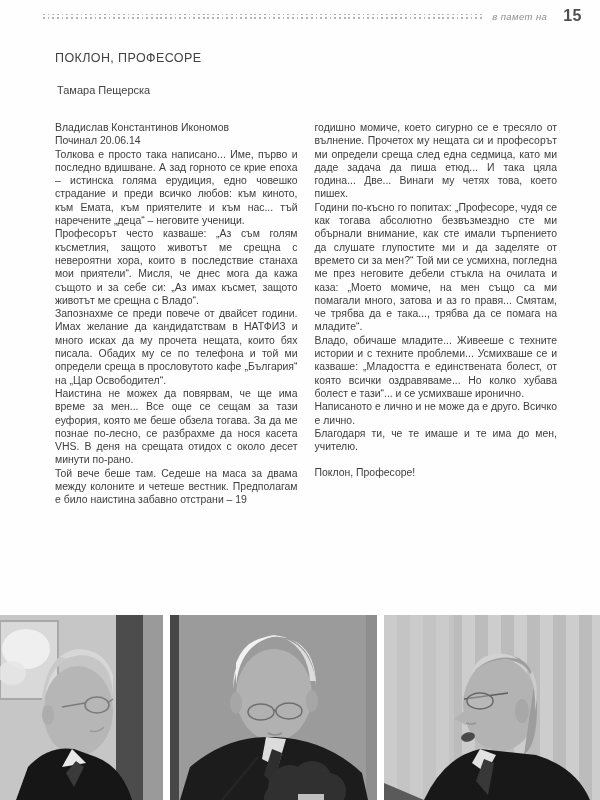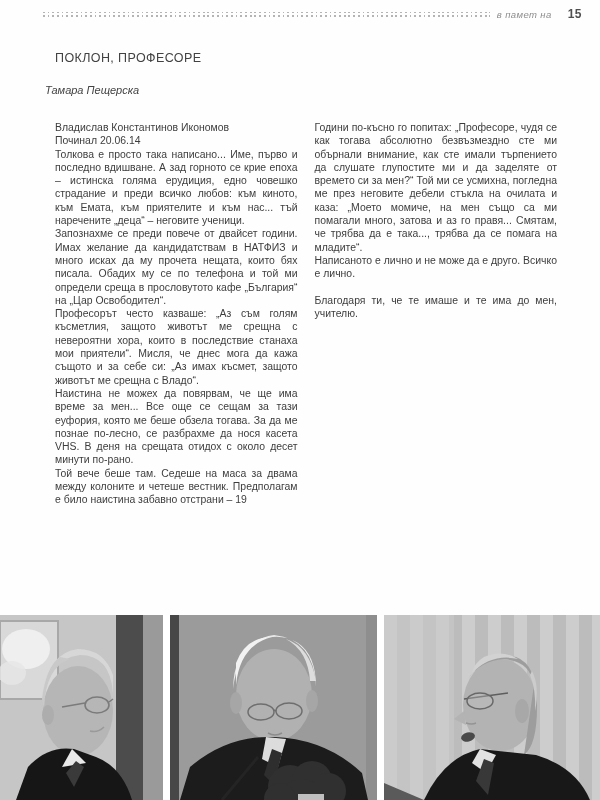--- a/index.html
+++ b/index.html
@@ -7,26 +7,26 @@
   .page{position:relative;width:600px;height:679px;background:#fefefe;}
 
   
   .header{position:absolute;left:43px;right:18px;top:7px;display:flex;align-items:center;}
   .leader{flex:1;height:5px;position:relative;margin-right:7px;}
   .leader::before,.leader::after{content:"";position:absolute;left:0;right:0;height:1.7px;
     background:repeating-linear-gradient(90deg,#b4b4b4 0 1.7px,transparent 1.7px 4.7px);}
   .leader::before{top:0}
   .leader::after{bottom:0}
   .section-label{font-style:italic;font-size:9.5px;color:#8d8d8d;letter-spacing:.4px;margin-right:16px;white-space:nowrap;}
-  .page-number{font-weight:bold;font-size:12px;color:#4f4f4f;letter-spacing:.5px;}
+  .page-number{font-weight:bold;font-size:16px;color:#4f4f4f;letter-spacing:.5px;}
 
   
   .title{position:absolute;left:55px;top:51px;margin:0;font-size:12.5px;font-weight:normal;
     letter-spacing:.4px;color:#424242;}
-  .author{position:absolute;left:45px;top:84px;font-size:11px;color:#424242;font-style:italic;}
+  .author{position:absolute;left:57px;top:84px;font-size:11px;color:#424242;}
 
   
   .columns{position:absolute;left:55px;top:121px;width:502px;display:flex;gap:17px;}
   .col{flex:1;font-size:10.45px;line-height:13.3px;text-align:justify;color:#3d3d3d;}
   .col p{margin:0;}
   .col-right p:last-child{margin-top:13px;}
 
   
   .photos{position:absolute;left:0;top:615px;width:600px;height:185px;display:flex;gap:7px;background:#fff;}
   .photo{height:185px;overflow:hidden;position:relative;flex:none;}
@@ -47,29 +47,32 @@
   </div>
 
   <h1 class="title">ПОКЛОН, ПРОФЕСОРЕ</h1>
   <div class="author">Тамара Пещерска</div>
 
   <div class="columns">
     <div class="col col-left">
         <p>Владислав Константинов Икономов</p>
         <p>Починал 20.06.14</p>
         <p>Толкова е просто така написано... Име, първо и последно вдишване. А зад горното се крие епоха – истинска голяма ерудиция, едно човешко страдание и преди всичко любов: към киното, към Емата, към приятелите и към нас... тъй наречените „деца“ – неговите ученици.</p>
+        <p>Професорът често казваше: „Аз съм голям късметлия, защото животът ме срещна с невероятни хора, които в последствие станаха мои приятели“. Мисля, че днес мога да кажа същото и за себе си: „Аз имах късмет, защото животът ме срещна с Владо“.</p>
         <p>Запознахме се преди повече от двайсет години. Имах желание да кандидатствам в НАТФИЗ и много исках да му прочета нещата, които бях писала. Обадих му се по телефона и той ми определи среща в прословутото кафе „България“ на „Цар Освободител“.</p>
-        <p>Професорът често казваше: „Аз съм голям късметлия, защото животът ме срещна с невероятни хора, които в последствие станаха мои приятели“. Мисля, че днес мога да кажа същото и за себе си: „Аз имах късмет, защото животът ме срещна с Владо“.</p>
         <p>Наистина не можех да повярвам, че ще има време за мен... Все още се сещам за тази еуфория, която ме беше обзела тогава. За да ме познае по-лесно, се разбрахме да нося касета VHS. В деня на срещата отидох с около десет минути по-рано.</p>
         <p>Той вече беше там. Седеше на маса за двама между колоните и четеше вестник. Предполагам е било наистина забавно отстрани – 19</p>
       </div>
     <div class="col col-right">
+        <p>годишно момиче, което сигурно се е тресяло от вълнение. Прочетох му нещата си и професорът ми определи среща след една седмица, като ми даде задача да пиша етюд... И така цяла година... Две... Винаги му четях това, което пишех.</p>
         <p>Години по-късно го попитах: „Професоре, чудя се как тогава абсолютно безвъзмездно сте ми обърнали внимание, как сте имали търпението да слушате глупостите ми и да заделяте от времето си за мен?“ Той ми се усмихна, погледна ме през неговите дебели стъкла на очилата и каза: „Моето момиче, на мен също са ми помагали много, затова и аз го правя... Смятам, че трябва да е така..., трябва да се помага на младите“.</p>
+        <p>Владо, обичаше младите... Живееше с техните истории и с техните проблеми... Усмихваше се и казваше: „Младостта е единствената болест, от която всички оздравяваме... Но колко хубава болест е тази“... и се усмихваше иронично.</p>
         <p>Написаното е лично и не може да е друго. Всичко е лично.</p>
         <p>Благодаря ти, че те имаше и те има до мен, учителю.</p>
+        <p>Поклон, Професоре!</p>
       </div>
   </div>
 
   <div class="photos">
 
     <div class="photo photo1" role="img" aria-label="Черно-бяла снимка: възрастен мъж с очила и тъмен костюм, обърнат надясно">
       <svg width="163" height="185" viewBox="0 0 163 185" xmlns="http://www.w3.org/2000/svg">
         <rect width="163" height="185" fill="#c6c6c6"></rect>
         <rect x="0" y="6" width="58" height="78" fill="#d9d9d9" stroke="#a8a8a8" stroke-width="2"></rect>
         <ellipse cx="26" cy="34" rx="24" ry="20" fill="#f1f1f1" opacity="0.9"></ellipse>

